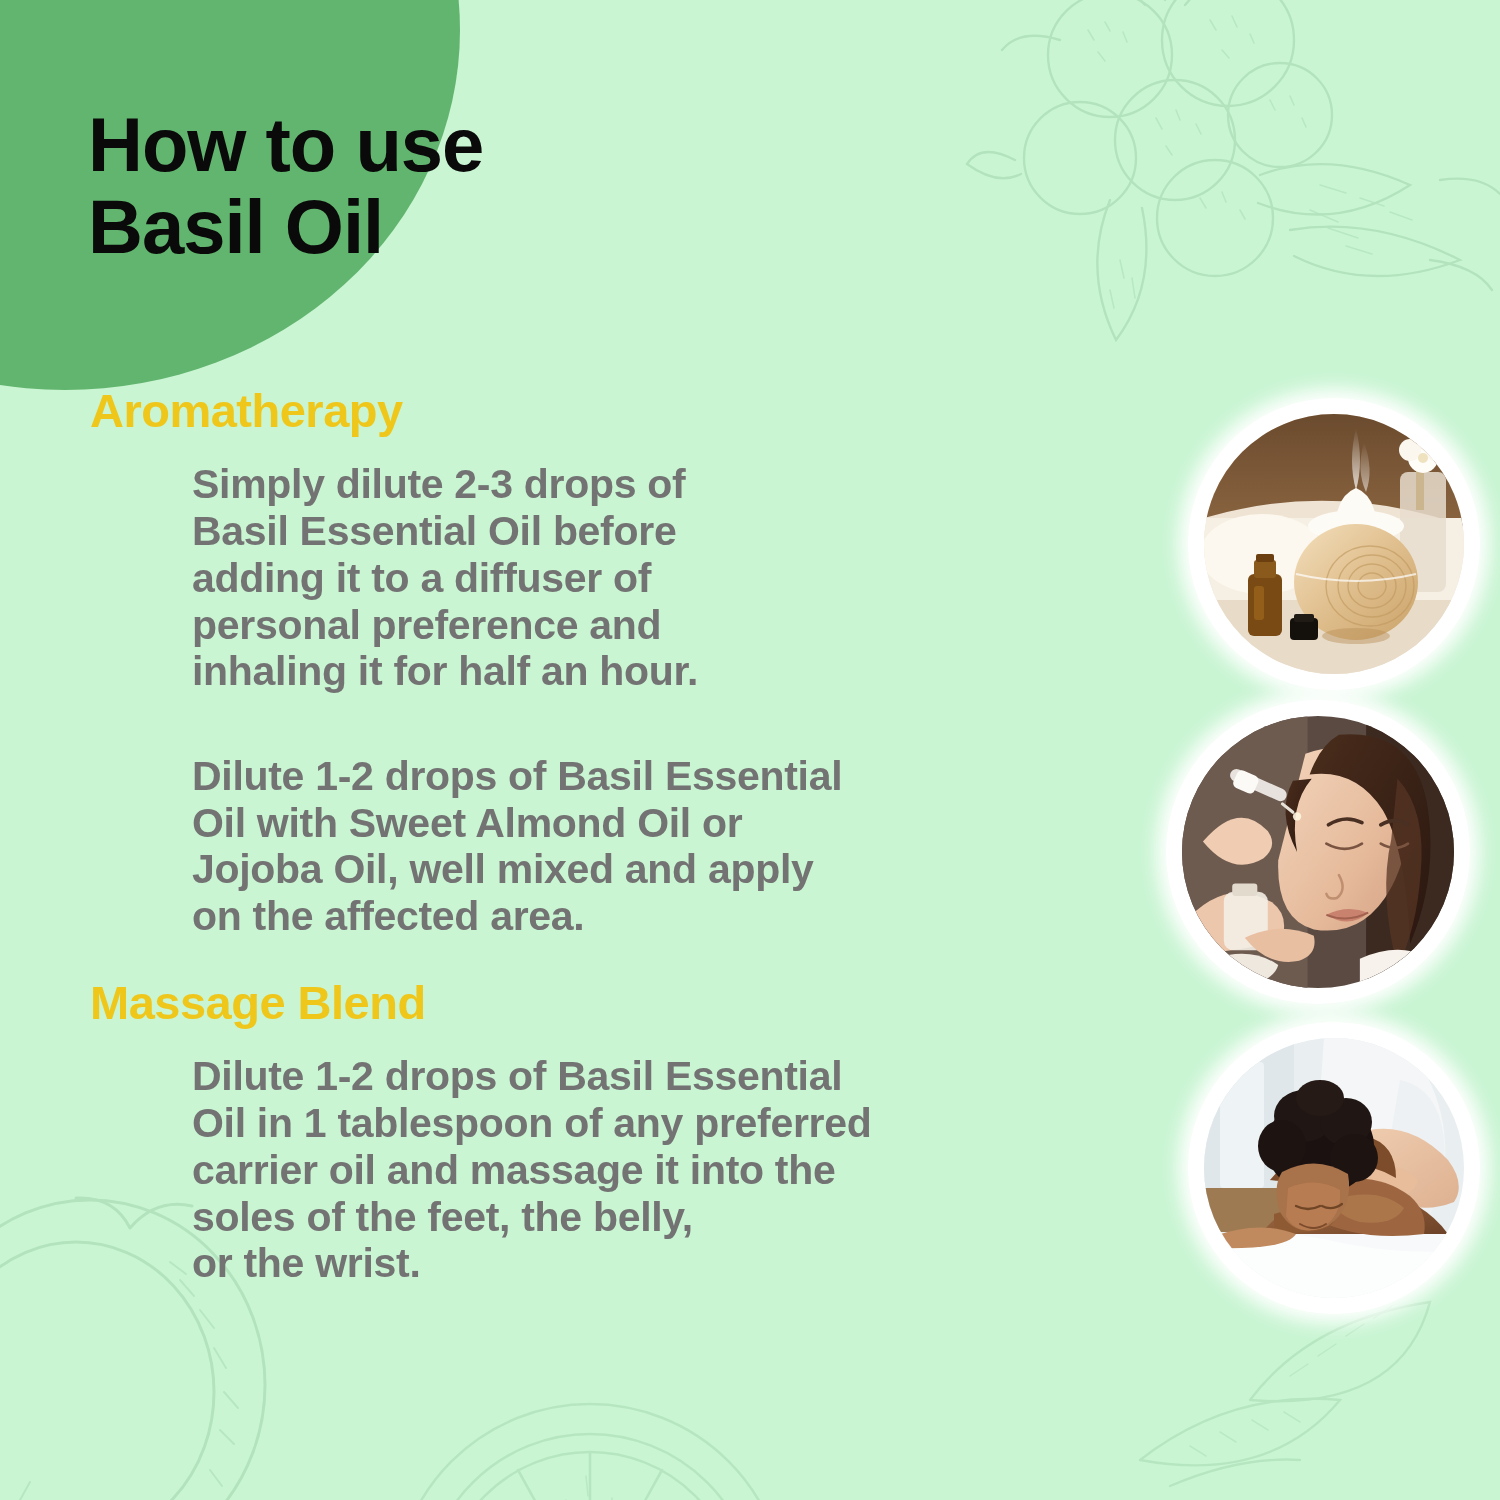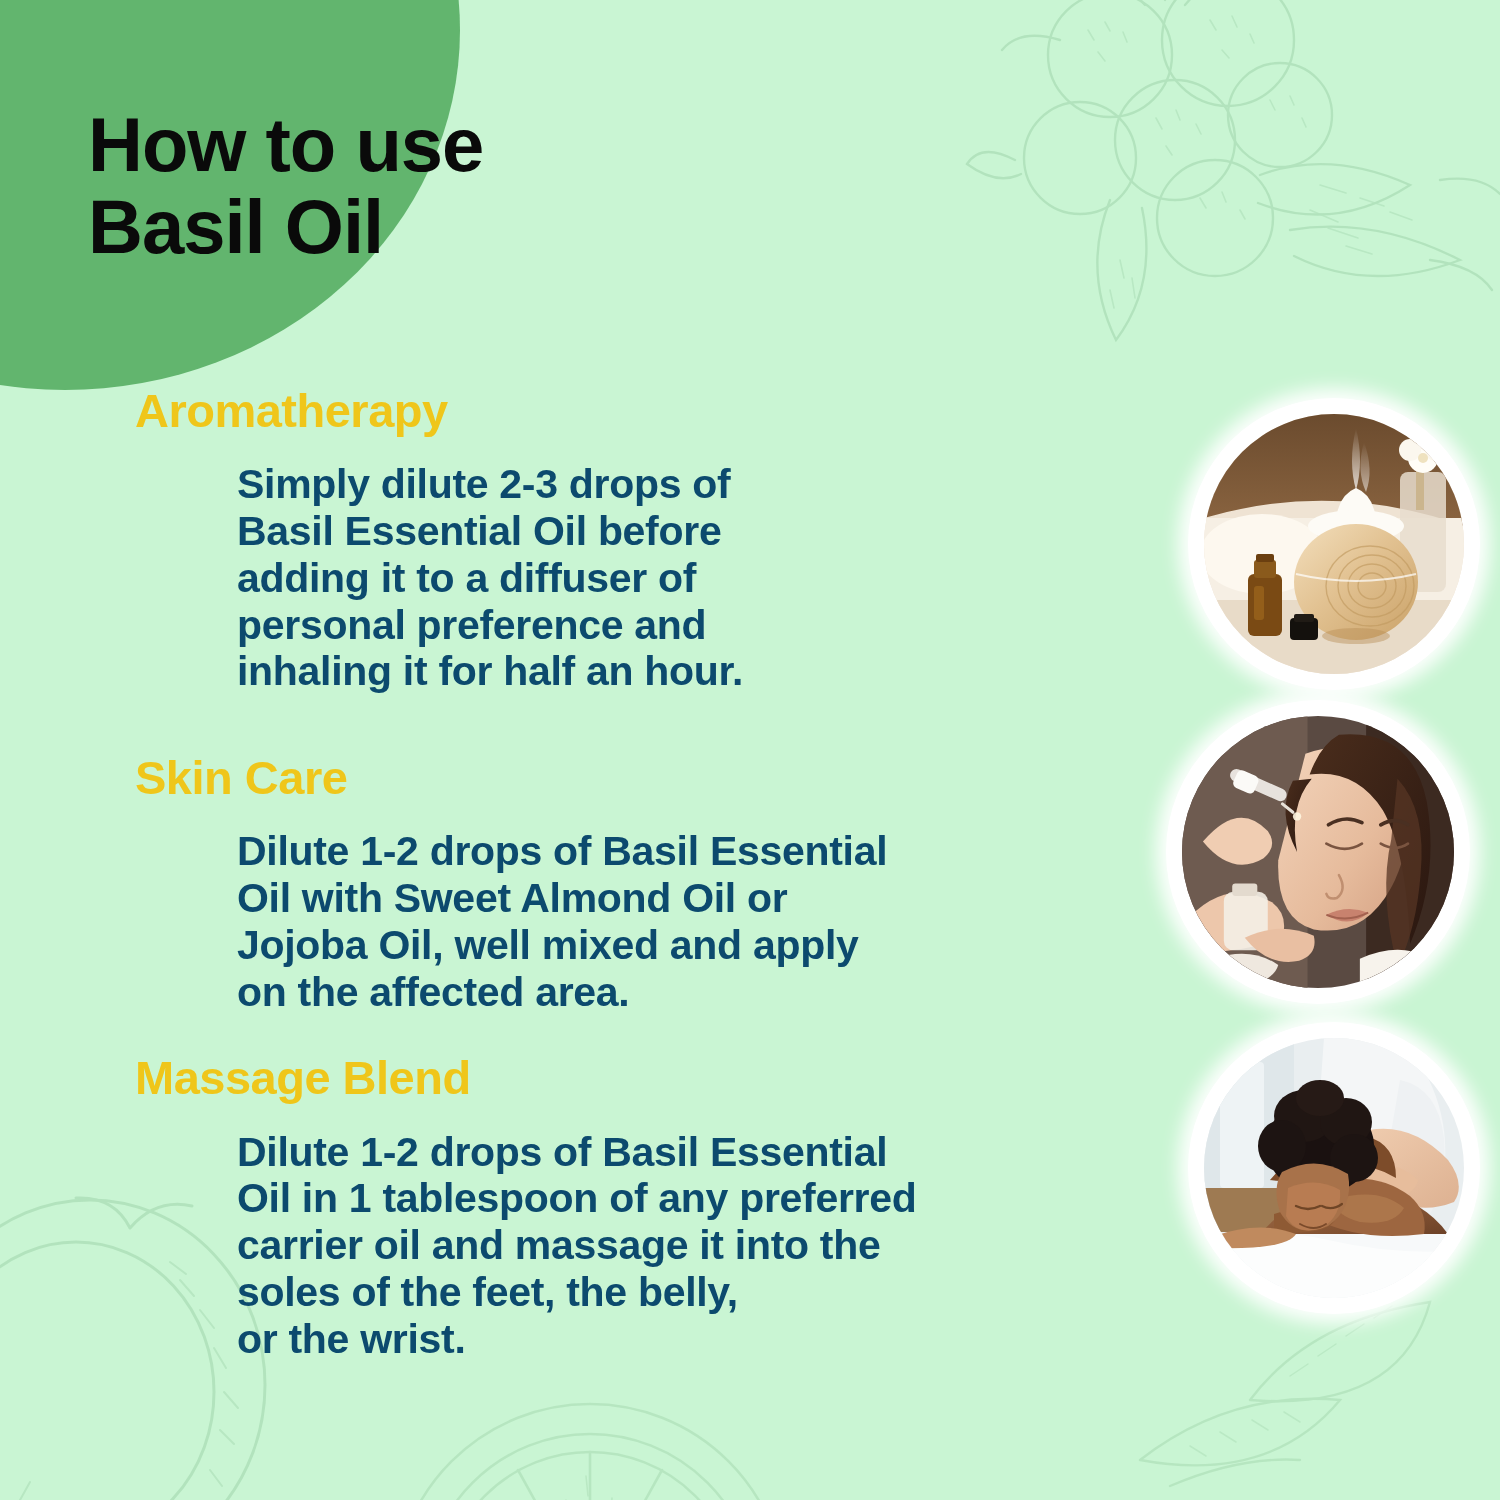--- a/index.html
+++ b/index.html
@@ -78,40 +78,39 @@
     z-index: 5;
   }
 
   
   .sections {
     position: absolute;
     left: 0;
     top: 386px;
     width: 1110px;
     z-index: 4;
-    padding-left: 45px;
   }
   .section {
     position: relative;
   }
   .section-heading {
     margin: 0 0 0 90px;
     font-size: 47px;
     font-weight: bold;
     color: #efc61a;
     font-family: "Liberation Sans", sans-serif;
     line-height: 1.05;
     letter-spacing: -0.5px;
   }
   .section-body {
     margin: 26px 0 0 192px;
     font-size: 41px;
     line-height: 1.14;
     font-weight: bold;
-    color: #0c4a6e;
+    color: #737373;
     font-family: "Liberation Sans", sans-serif;
     white-space: pre-line;
     letter-spacing: -0.3px;
   }
   .sec-aroma   { margin-top: 0px; }
   .sec-skin    { margin-top: 58px; }
   .sec-massage { margin-top: 38px; }
 
   
   .photo-circle {
@@ -224,21 +223,20 @@
     <div class="section sec-aroma">
       <div class="section-heading">Aromatherapy</div>
       <div class="section-body">Simply dilute 2-3 drops of
 Basil Essential Oil before
 adding it to a diffuser of
 personal preference and
 inhaling it for half an hour.</div>
     </div>
 
     <div class="section sec-skin">
-      <div class="section-heading">Skin Care</div>
       <div class="section-body">Dilute 1-2 drops of Basil Essential
 Oil with Sweet Almond Oil or
 Jojoba Oil, well mixed and apply
 on the affected area.</div>
     </div>
 
     <div class="section sec-massage">
       <div class="section-heading">Massage Blend</div>
       <div class="section-body">Dilute 1-2 drops of Basil Essential
 Oil in 1 tablespoon of any preferred

